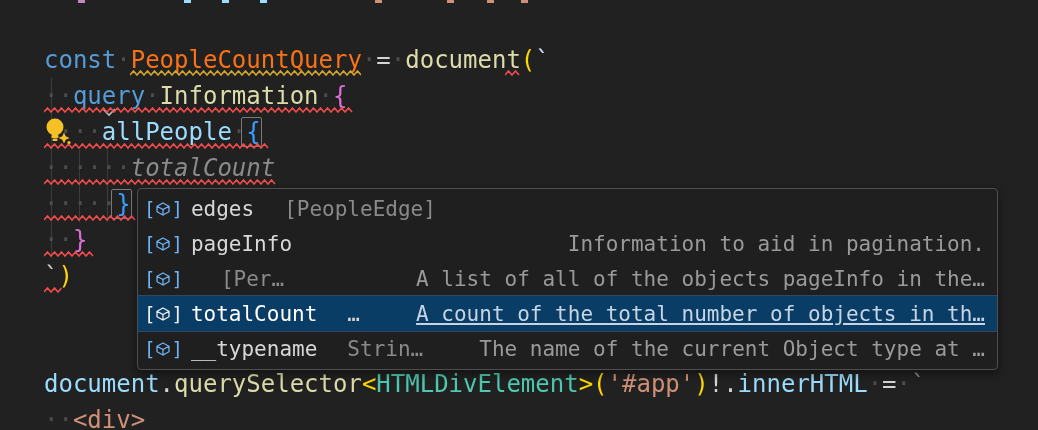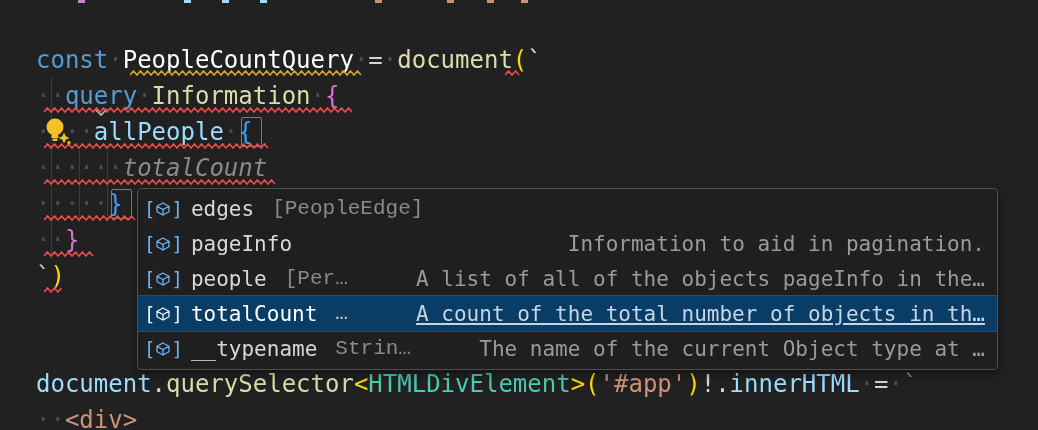--- a/index.html
+++ b/index.html
@@ -5,27 +5,27 @@
   * { box-sizing: border-box; margin: 0; padding: 0; }
   body { background: #212121; }
   #screen {
     position: relative; width: 1038px; height: 430px;
     background: #212121; overflow: hidden;
     font-family: "DejaVu Sans Mono", "Liberation Mono", monospace;
   }
   
   #code-layer { position: absolute; left: 0; top: 0; width: 100%; height: 100%; }
   .code-line {
-    position: absolute; left: 36px; height: 36px;
+    position: absolute; left: 44px; height: 36px;
     display: flex; align-items: center; white-space: pre;
     font-size: 24px; line-height: 36px; letter-spacing: 0;
   }
   .tok { white-space: pre; }
   .tok-kw    { color: #569cd6; }
-  .tok-var   { color: #ffffff; }
+  .tok-var   { color: #f97316; }
   .tok-op    { color: #d4d4d4; }
   .tok-fn    { color: #dcdcaa; }
   .tok-b1    { color: #ffd700; }
   .tok-b2    { color: #da70d6; }
   .tok-b3    { color: #3b9eff; }
   .tok-tick  { color: #cfe8ff; }
   .tok-tick2 { color: #d4d4d4; }
   .tok-tick3 { color: #a08d80; }
   .tok-prop  { color: #9cdcfe; }
   .tok-type  { color: #4ec9b0; }
@@ -52,21 +52,21 @@
     padding: 2px 0; overflow: hidden;
   }
   .suggest-row {
     height: 35px; display: flex; align-items: center;
     padding: 0 12px 0 6px; font-size: 21px; cursor: pointer;
   }
   .suggest-row .s-icon { display: flex; align-items: center; color: #6cb2f5; margin-right: 8px; }
   .suggest-row .s-icon .brkt { font-size: 19px; color: #6cb2f5; }
   .suggest-row .s-icon svg { margin: 0 1px; }
   .suggest-row .s-label  { color: #d8d8d8; }
-  .suggest-row .s-detail { color: #8a8a8a; margin-left: 18px; white-space: pre; font-family: Liberation Mono, monospace; }
+  .suggest-row .s-detail { color: #8a8a8a; margin-left: 30px; white-space: pre; }
   .suggest-row .s-desc   { color: #9a9a9a; margin-left: auto; white-space: pre; }
   .suggest-row.selected { background: #0a3d66; outline: 1px solid rgba(90,150,210,0.35); }
   .suggest-row.selected .s-icon, .suggest-row.selected .s-icon .brkt { color: #f0f0f0; }
   .suggest-row.selected .s-label  { color: #ffffff; }
   .suggest-row.selected .s-detail { color: #d5d5d5; }
   .suggest-row.selected .s-desc   { color: #c5d5e5; text-decoration: underline; }
 </style>
 </head>
 <body>
 
@@ -189,21 +189,20 @@
     </div>
 
     <div class="suggest-row">
       <span class="s-icon">
           <span class="brkt">[</span>
           <svg width="14" height="14" viewBox="0 0 14 14">
             <path d="M7 1 L13 4.3 L13 9.7 L7 13 L1 9.7 L1 4.3 Z M1 4.3 L7 7.6 L13 4.3 M7 7.6 L7 13" fill="none" stroke="currentColor" stroke-width="1.3"></path>
           </svg>
           <span class="brkt">]</span>
         </span>
-      <span class="s-label">people</span>
       <span class="s-detail">[Per…</span>
       <span class="s-desc">A list of all of the objects pageInfo in the…</span>
     </div>
 
     <div class="suggest-row selected">
       <span class="s-icon">
           <span class="brkt">[</span>
           <svg width="14" height="14" viewBox="0 0 14 14">
             <path d="M7 1 L13 4.3 L13 9.7 L7 13 L1 9.7 L1 4.3 Z M1 4.3 L7 7.6 L13 4.3 M7 7.6 L7 13" fill="none" stroke="currentColor" stroke-width="1.3"></path>
           </svg>

